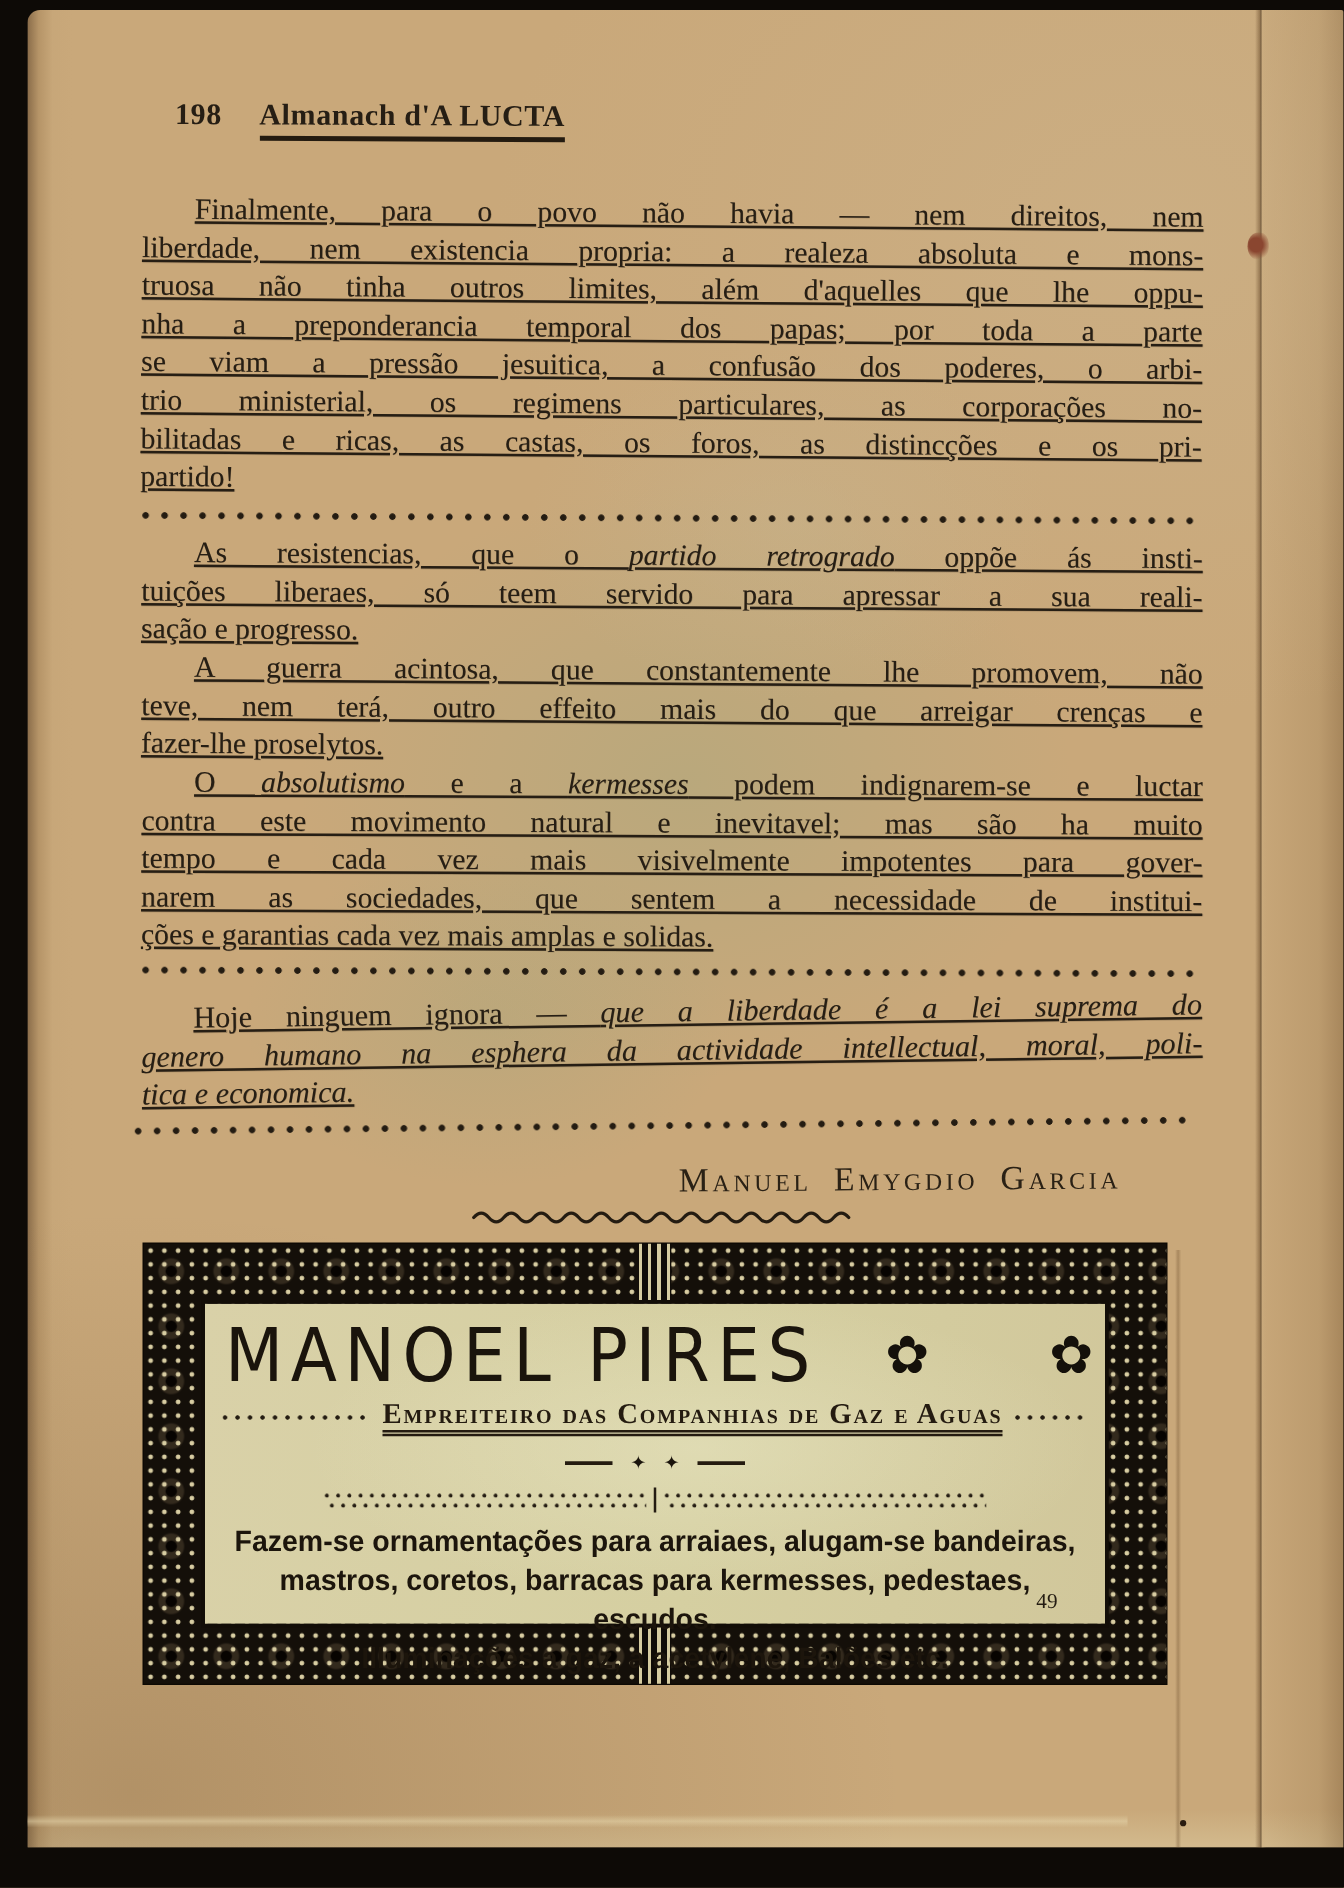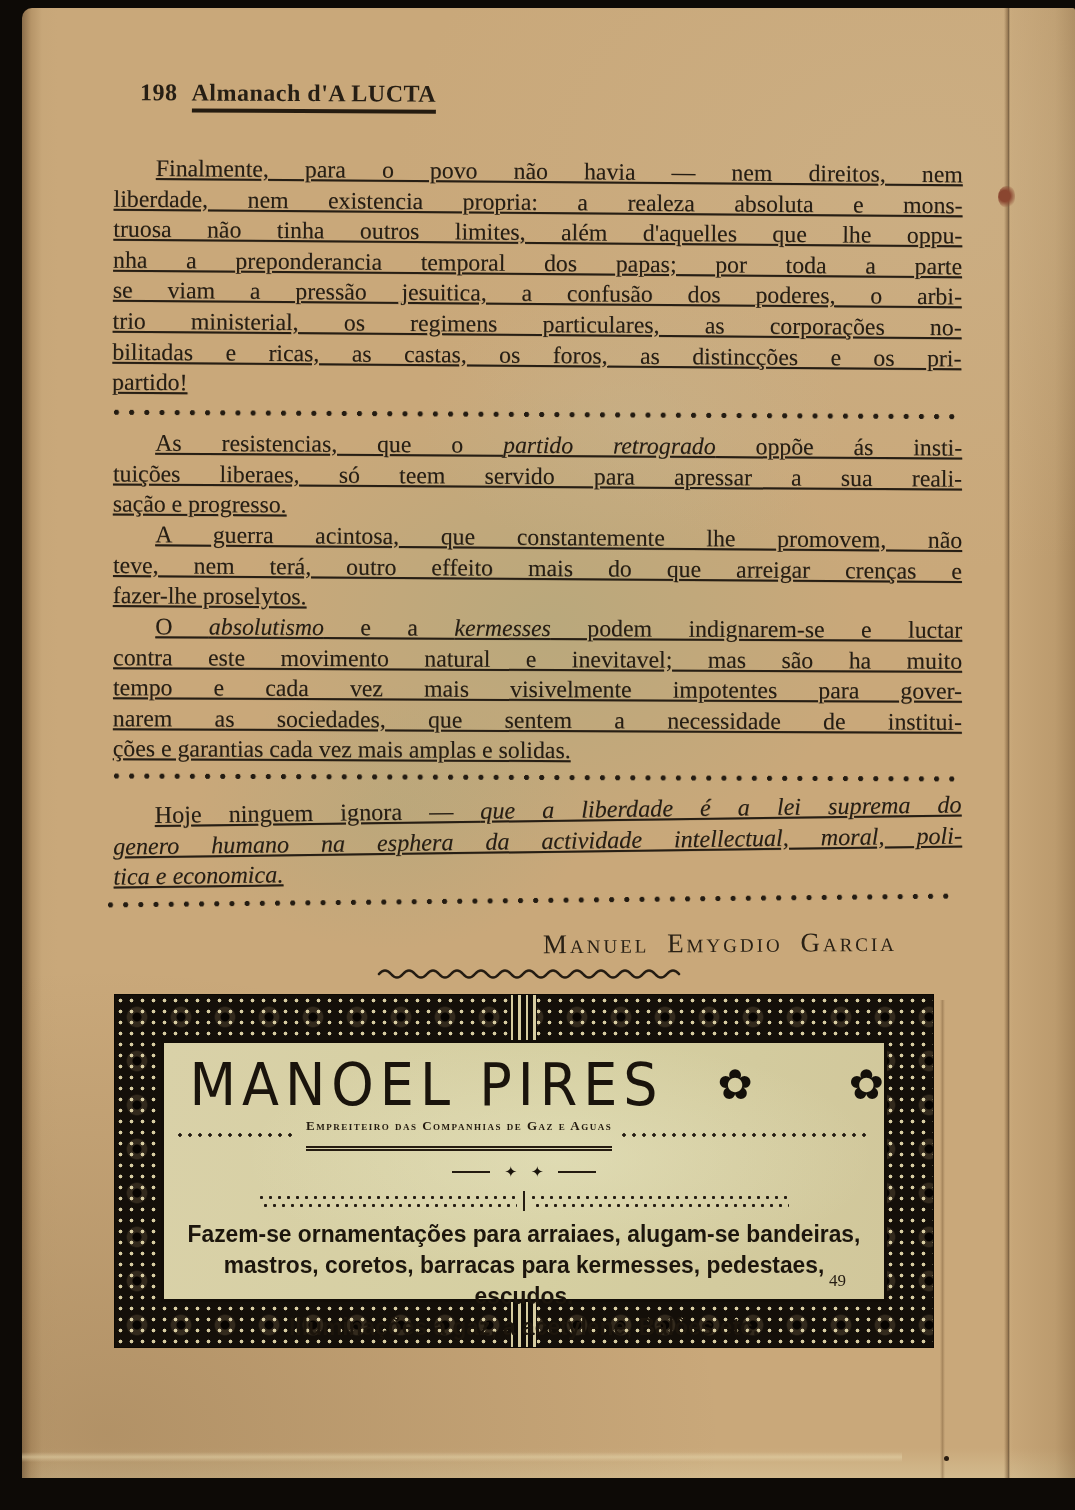--- a/index.html
+++ b/index.html
@@ -21,21 +21,21 @@
   .crease-right{position:absolute;left:1004px;top:8px;width:9px;height:1470px;
     background:linear-gradient(90deg, rgba(0,0,0,0) 0, rgba(92,62,32,.45) 42%, rgba(56,38,20,.55) 52%, rgba(205,175,128,.35) 66%, rgba(0,0,0,0) 100%);}
   .crease-right2{position:absolute;left:940px;top:1000px;width:5px;height:478px;
     background:linear-gradient(90deg, rgba(0,0,0,0), rgba(105,75,42,.35) 50%, rgba(0,0,0,0));}
   .red-notch{position:absolute;left:998px;top:186px;width:17px;height:22px;border-radius:50% 40% 45% 50%;
     background:radial-gradient(circle at 40% 45%, #8a4630 0 35%, rgba(138,70,48,0) 75%);}
   .content{position:absolute;inset:0;color:#261e14;}
   
   .runhead{position:absolute;left:140px;top:80px;font-size:24px;font-weight:bold;
     letter-spacing:.5px;transform:rotate(.3deg);}
-  .runhead .pgnum{margin-right:14px;}
+  .runhead .pgnum{margin-right:30px;}
   .runhead .booktitle{border-bottom:4px solid #241b10;padding-bottom:3px;}
   
   .textblock{position:absolute;left:113px;top:156px;width:849px;font-size:23.8px;
     line-height:30.6px;text-shadow:.3px .3px 0 rgba(40,30,18,.35);text-decoration:underline;}
   .para{margin:0;}
   .p1{transform:rotate(.45deg);}
   .p2{transform:rotate(.35deg);}
   .p3{transform:rotate(.4deg);}
   .p4{transform:rotate(.25deg);}
   .p5{transform:rotate(-.75deg);font-size:24.2px;}
@@ -64,34 +64,34 @@
     box-shadow:0 0 0 1px #0d0903;}
   .band-break{position:absolute;left:50%;transform:translateX(-50%);width:26px;height:46px;
     background:repeating-linear-gradient(90deg, #d6cca0 0 2.5px, #100c07 2.5px 7.5px);}
   .band-break.top{top:0;}
   .band-break.bot{bottom:0;}
   .ad-panel{position:absolute;left:46px;top:45px;right:46px;bottom:45px;
     border:3px solid #120d07;
     background:
       radial-gradient(ellipse 420px 160px at 55% 45%, rgba(235,233,200,.45), rgba(0,0,0,0) 75%),
       linear-gradient(100deg, #d9d1a8, #d5cfa1 55%, #d1c79b);}
-  .ad-titlerow{display:flex;align-items:center;margin:10px 0 0 16px;justify-content:flex-end;}
+  .ad-titlerow{display:flex;align-items:center;margin:10px 0 0 16px;}
   .ad-title{font-family:"DejaVu Sans",sans-serif;font-size:54px;font-weight:400;
     letter-spacing:6px;color:#1a140c;transform:scaleY(1.1);transform-origin:left center;}
   .flower{font-size:42px;line-height:42px;color:#14100a;}
   .flower.f1{margin-left:54px;}
   .flower.f2{margin-left:96px;}
   .ad-subrow{display:flex;align-items:center;margin:2px 14px 0 14px;}
   .leader{height:4px;background-repeat:repeat-x;
     background-image:radial-gradient(circle at 2px 2px, #241c12 1.5px, rgba(0,0,0,0) 2px);
     background-size:10px 4px;}
   .leader.l{width:118px;margin-right:10px;}
   .leader.r{flex:1;margin-left:10px;}
-  .ad-subtitle{font-variant:small-caps;font-weight:bold;font-size:13px;letter-spacing:1.5px;
-    color:#241b10;border-bottom:5px double #241b10;padding-bottom:12px;white-space:nowrap;text-align:center;}
+  .ad-subtitle{font-variant:small-caps;font-weight:bold;font-size:23px;letter-spacing:1.5px;
+    color:#241b10;border-bottom:5px double #241b10;padding-bottom:0;white-space:nowrap;text-align:center;}
   .ad-addrrow{display:flex;align-items:center;justify-content:center;margin-top:12px;gap:14px;}
   .dash{width:38px;height:2.5px;background:#241b10;}
   .star{font-size:15px;color:#1a140c;}
   .ad-address{font-style:italic;font-weight:bold;font-size:27px;letter-spacing:1.5px;
     word-spacing:7px;color:#221a0f;}
   .ad-dotrow{display:flex;align-items:center;justify-content:center;margin-top:10px;}
   .addots{width:258px;height:13px;background-repeat:repeat;
     background-image:radial-gradient(circle at 2.5px 2.5px, #241c12 1.3px, rgba(0,0,0,0) 1.8px),
                      radial-gradient(circle at 2.5px 2.5px, #241c12 1.3px, rgba(0,0,0,0) 1.8px);
     background-size:9px 13px, 9px 13px;background-position:0 0, 4px 8px;}

